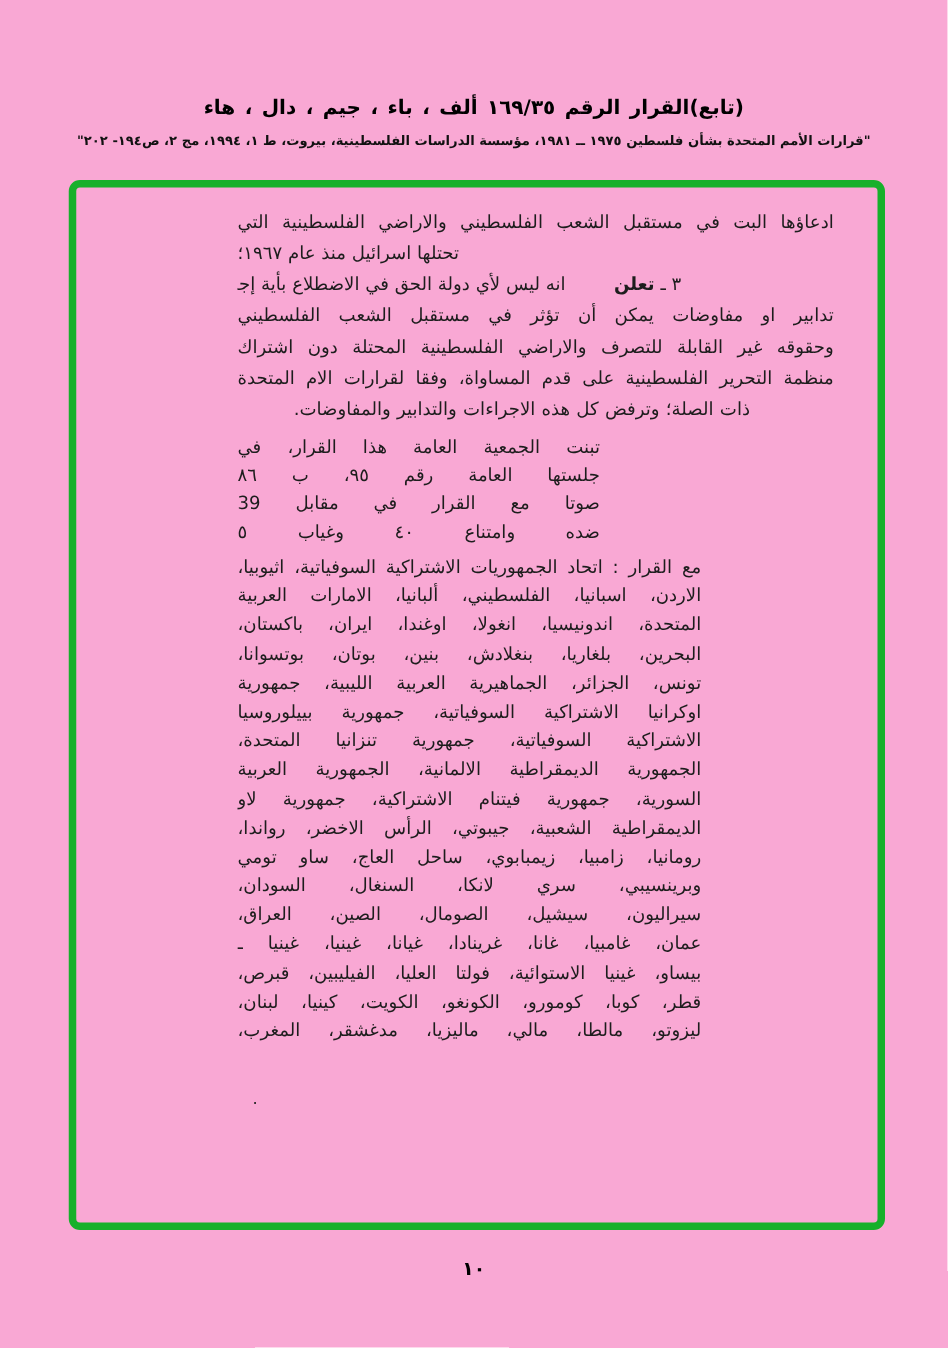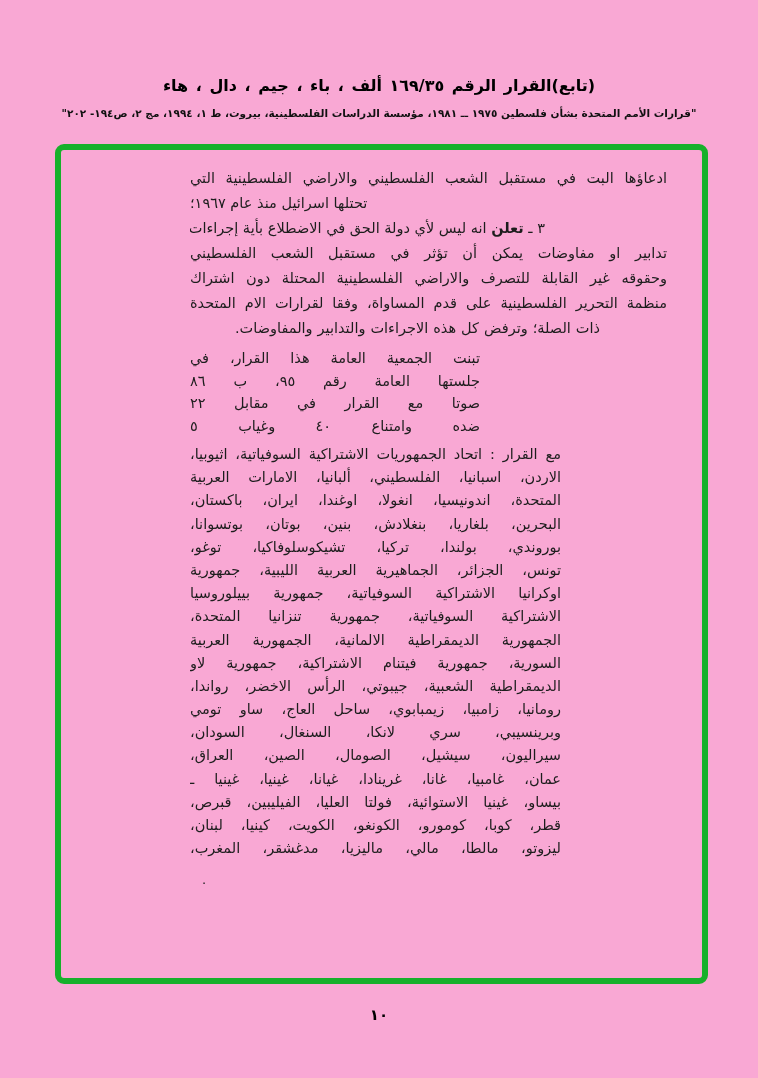--- a/index.html
+++ b/index.html
@@ -22,21 +22,21 @@
   .textcol{
     position:absolute;right:91px;top:166px;width:477px;direction:rtl;
     font-size:14.5px;line-height:25px;color:#1d1d1d;
   }
   .ln{height:25px;overflow:hidden;}
   .j{text-align:justify;text-align-last:justify;white-space:nowrap;}
   .end{text-align:left;white-space:nowrap;}
   .indent3{margin-right:122px;}
   .mid{margin-right:67px;margin-left:45px;text-align:justify;text-align-last:justify;white-space:nowrap;overflow:hidden;}
   .leftline{text-align:left;white-space:nowrap;}
-  .b{font-weight:bold;}
+  .b{font-weight:bold;margin-left:34px;}
   .voteblock{width:290px;margin-right:187px;margin-top:6px;line-height:22.5px;}
   .voteblock .ln{height:22.5px;}
   .listblock{width:371px;margin-right:106px;margin-top:6px;line-height:23.2px;}
   .listblock .ln{height:23.2px;}
   .dot{position:absolute;left:202px;top:872px;font-size:13px;color:#222;}
   .pagenum{
     position:absolute;top:1006px;left:0;width:100%;text-align:center;
     font-weight:bold;font-size:15px;color:#000;
   }
 </style>
@@ -57,30 +57,29 @@
 
     <div class="ln j indent3"><span>٣ ـ </span><span class="b">تعلن</span><span> انه ليس لأي دولة الحق في الاضطلاع بأية إجراءات او</span></div>
     <div class="ln j">تدابير او مفاوضات يمكن أن تؤثر في مستقبل الشعب الفلسطيني</div>
     <div class="ln j">وحقوقه غير القابلة للتصرف والاراضي الفلسطينية المحتلة دون اشتراك</div>
     <div class="ln j">منظمة التحرير الفلسطينية على قدم المساواة، وفقا لقرارات الام المتحدة</div>
     <div class="ln mid">ذات الصلة؛ وترفض كل هذه الاجراءات والتدابير والمفاوضات.</div>
 
     <div class="voteblock">
       <div class="ln j">تبنت الجمعية العامة هذا القرار، في</div>
       <div class="ln j">جلستها العامة رقم ٩٥، ب ٨٦</div>
-      <div class="ln j">صوتا مع القرار في مقابل ٢٢</div>
+      <div class="ln j">صوتا مع القرار في مقابل 39</div>
       <div class="ln j">ضده وامتناع ٤٠ وغياب ٥</div>
     </div>
 
     <div class="listblock">
       <div class="ln j">مع القرار : اتحاد الجمهوريات الاشتراكية السوفياتية، اثيوبيا،</div>
       <div class="ln j">الاردن، اسبانيا، الفلسطيني، ألبانيا، الامارات العربية</div>
       <div class="ln j">المتحدة، اندونيسيا، انغولا، اوغندا، ايران، باكستان،</div>
       <div class="ln j">البحرين، بلغاريا، بنغلادش، بنين، بوتان، بوتسوانا،</div>
-      <div class="ln j">بوروندي، بولندا، تركيا، تشيكوسلوفاكيا، توغو،</div>
       <div class="ln j">تونس، الجزائر، الجماهيرية العربية الليبية، جمهورية</div>
       <div class="ln j">اوكرانيا الاشتراكية السوفياتية، جمهورية بييلوروسيا</div>
       <div class="ln j">الاشتراكية السوفياتية، جمهورية تنزانيا المتحدة،</div>
       <div class="ln j">الجمهورية الديمقراطية الالمانية، الجمهورية العربية</div>
       <div class="ln j">السورية، جمهورية فيتنام الاشتراكية، جمهورية لاو</div>
       <div class="ln j">الديمقراطية الشعبية، جيبوتي، الرأس الاخضر، رواندا،</div>
       <div class="ln j">رومانيا، زامبيا، زيمبابوي، ساحل العاج، ساو تومي</div>
       <div class="ln j">وبرينسيبي، سري لانكا، السنغال، السودان،</div>
       <div class="ln j">سيراليون، سيشيل، الصومال، الصين، العراق،</div>
       <div class="ln j">عمان، غامبيا، غانا، غرينادا، غيانا، غينيا، غينيا ـ</div>

